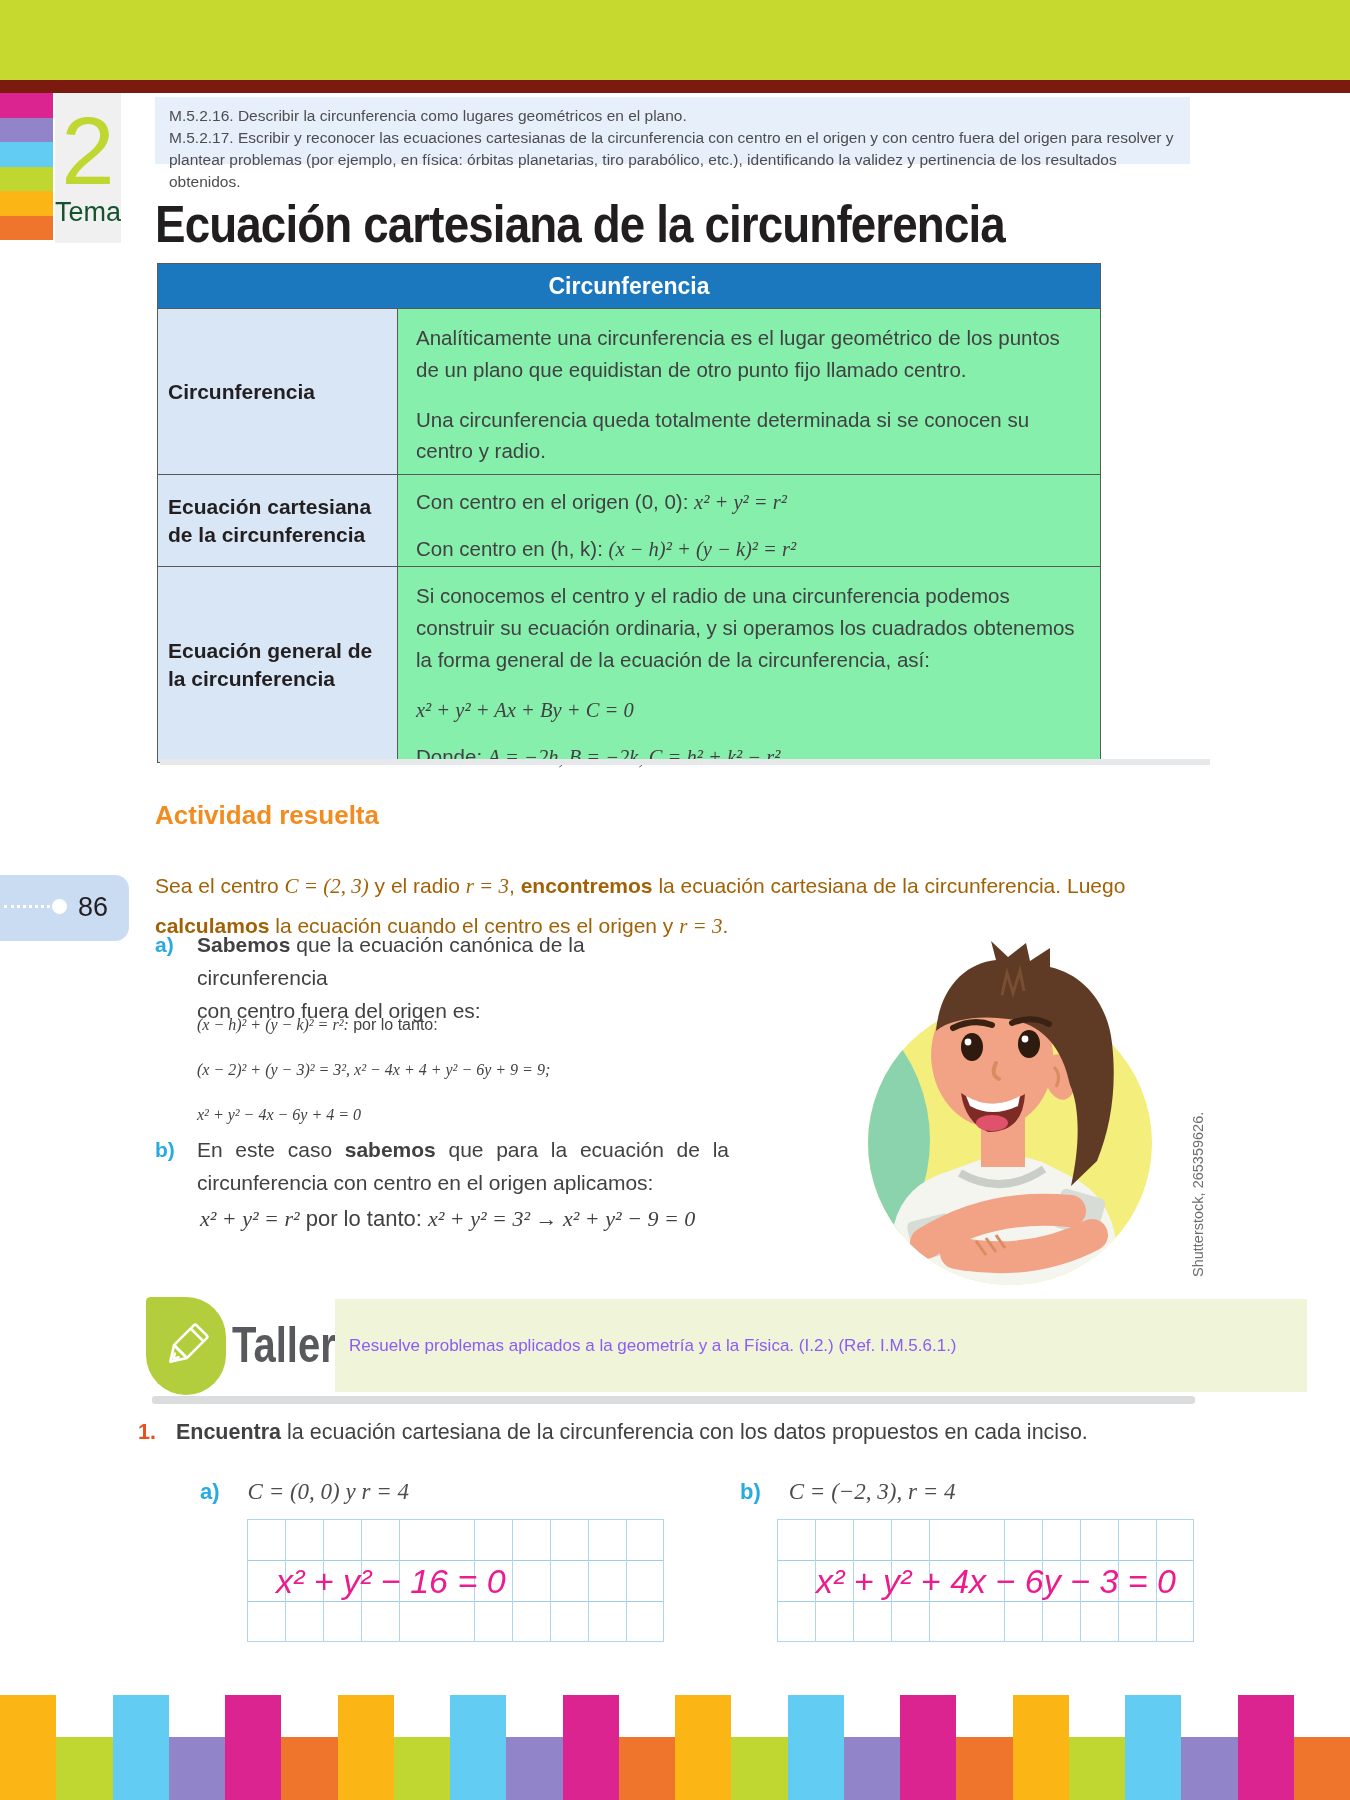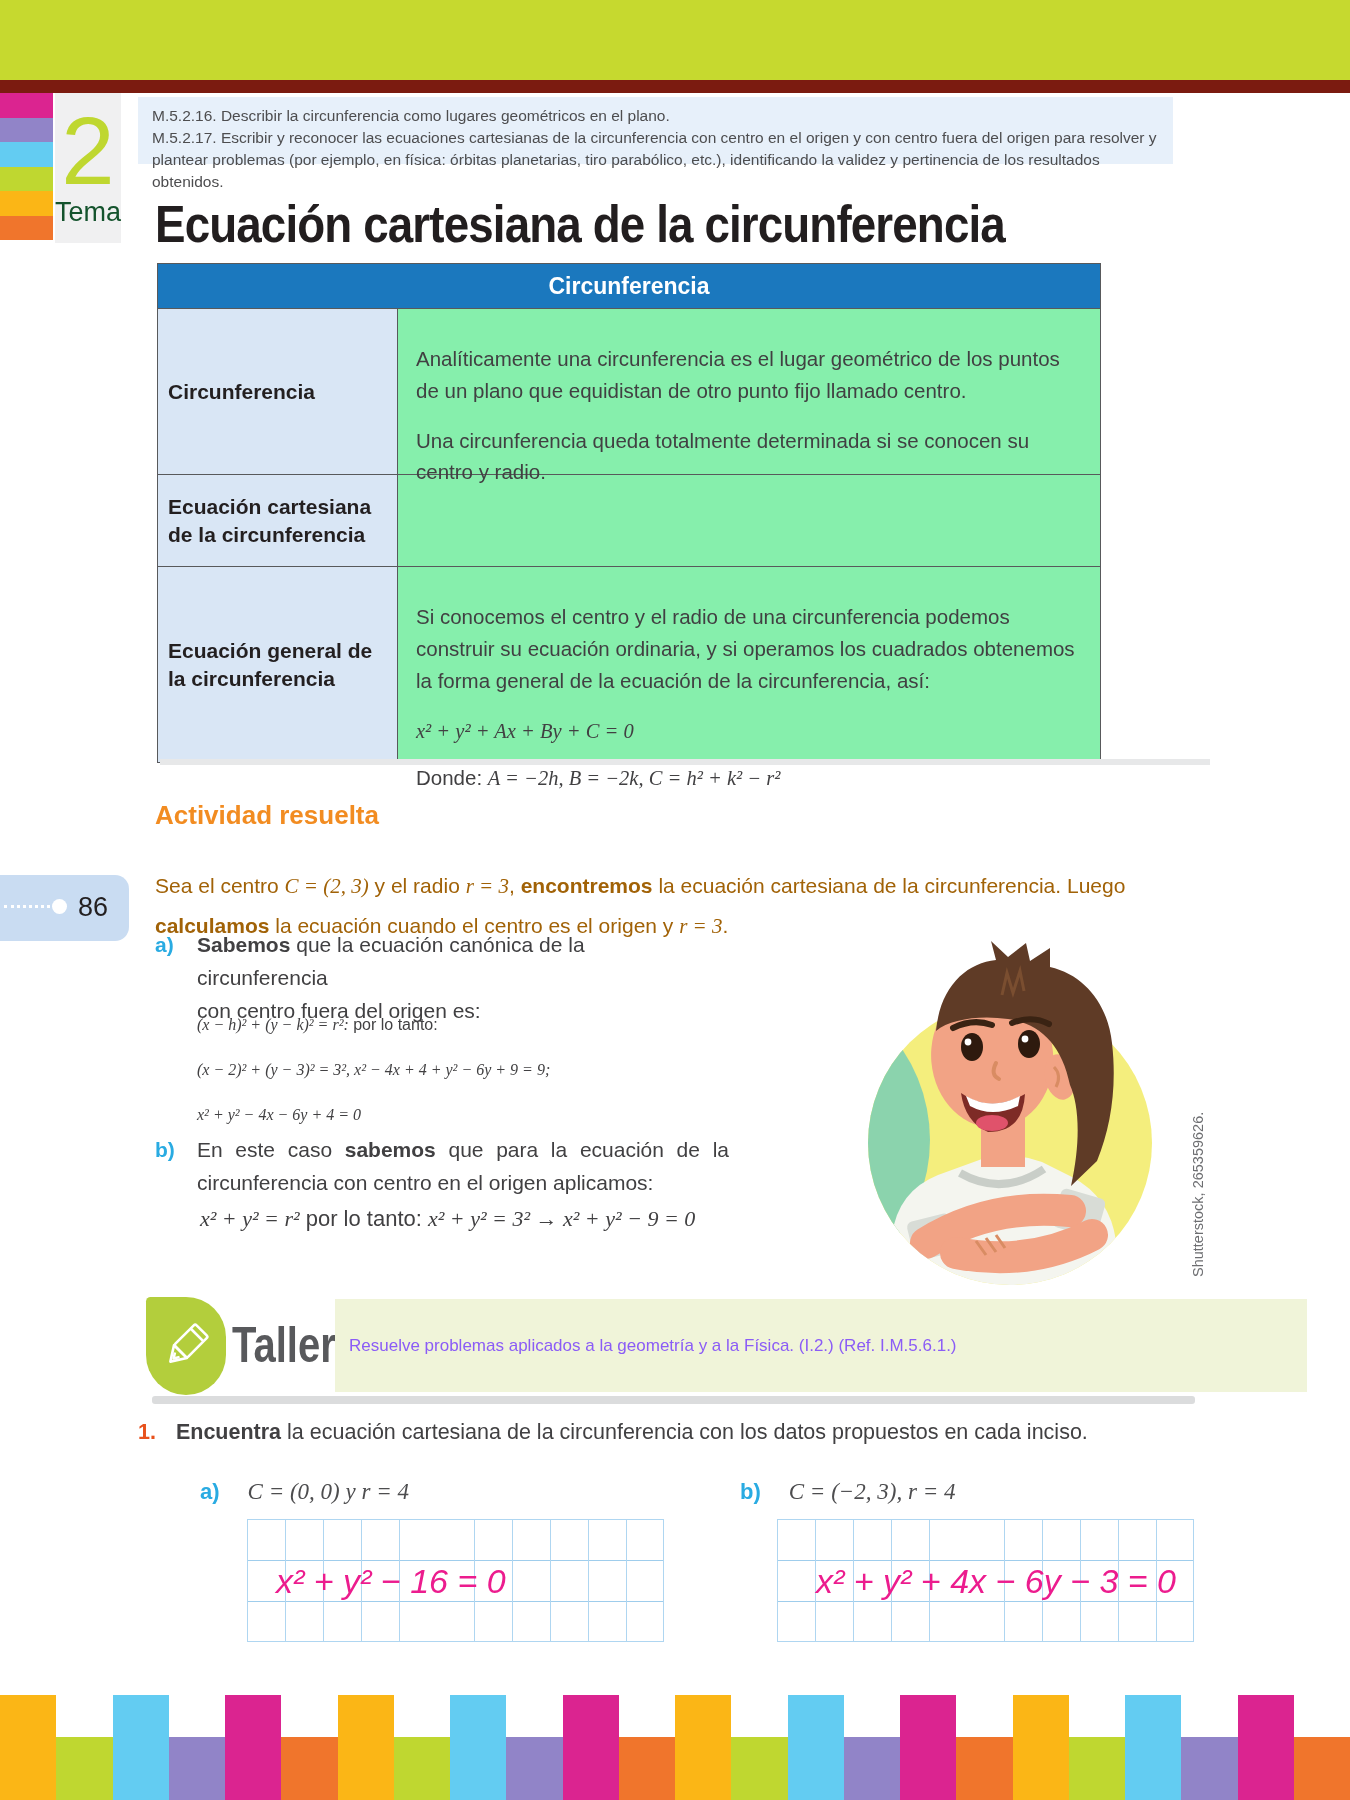--- a/index.html
+++ b/index.html
@@ -12,36 +12,36 @@
 
   
   .tab-squares{position:absolute;left:0;top:93px;width:53px;}
   .tab-sq{width:53px;height:24.5px;}
   .tema-box{position:absolute;left:55px;top:93px;width:66px;height:150px;background:#F0F0F1;
             display:flex;flex-direction:column;align-items:center;justify-content:flex-start;}
   .tema-number{font-size:96px;line-height:100px;color:#BFD730;margin-top:8px;}
   .tema-label{font-size:27px;color:#14532d;margin-top:-4px;}
 
   
-  .standards{position:absolute;left:138px;top:97px;width:1035px;height:67px;background:#E7F0FA;
+  .standards{position:absolute;left:155px;top:97px;width:1035px;height:67px;background:#E7F0FA;
              padding:8px 14px;box-sizing:border-box;font-size:15.5px;line-height:1.42;color:#4D4D4F;}
 
   
   .page-title{position:absolute;left:155px;top:194px;font-size:52px;font-weight:bold;color:#221E1F;
               letter-spacing:-1px;transform:scaleX(.88);transform-origin:0 50%;white-space:nowrap;}
 
   
   .info-table{position:absolute;left:157px;top:263px;width:944px;border:1.5px solid #58595B;
               box-sizing:border-box;background:#86efac;}
   .info-table .thead{height:44px;background:#1B78BE;color:#fff;font-weight:bold;font-size:23px;
               display:flex;align-items:center;justify-content:center;}
   .trow{display:flex;border-top:1.5px solid #58595B;}
   .tlabel{width:240px;background:#D9E6F5;border-right:1.5px solid #58595B;box-sizing:border-box;
           display:flex;align-items:center;padding:8px 10px;font-weight:bold;font-size:21px;color:#231F20;line-height:1.3;}
-  .tcell{flex:1;padding:26px 16px 10px 18px;box-sizing:border-box;font-size:20.5px;line-height:1.55;color:#414042;}
+  .tcell{flex:1;padding:5px 16px 10px 18px;box-sizing:border-box;font-size:20.5px;line-height:1.55;color:#414042;}
   .trow1{height:165px;}.trow2{height:91px;}.trow3{height:195px;}
   .tcell p{margin:8px 0 18px 0;}
   .tcell .eqline{margin:6px 0 14px 0;}
   .table-shadow{position:absolute;left:160px;top:759px;width:1050px;height:6px;background:#E7E8E9;}
 
   .math{font-family:"Liberation Serif",serif;font-style:italic;}
 
   
   .act-heading{position:absolute;left:155px;top:800px;font-size:26px;font-weight:bold;color:#F28C21;}
   .act-intro{position:absolute;left:155px;top:866px;width:1068px;font-size:21px;line-height:40px;color:#a16207;}
@@ -128,20 +128,24 @@
     <div class="thead">Circunferencia</div>
     <div class="trow trow1">
       <div class="tlabel">Circunferencia</div>
       <div class="tcell">
         <p>Analíticamente una circunferencia es el lugar geométrico de los puntos de un plano que equidistan de otro punto fijo llamado centro.</p>
         <p>Una circunferencia queda totalmente determinada si se conocen su centro y radio.</p>
       </div>
     </div>
     <div class="trow trow2">
       <div class="tlabel">Ecuación cartesiana de la circunferencia</div>
+      <div class="tcell">
+        <div class="eqline"><span>Con centro en el origen (0, 0): </span><span class="math">x² + y² = r²</span></div>
+        <div class="eqline"><span>Con centro en (h, k): </span><span class="math">(x − h)² + (y − k)² = r²</span></div>
+      </div>
     </div>
     <div class="trow trow3">
       <div class="tlabel">Ecuación general de la circunferencia</div>
       <div class="tcell">
         <p style="margin-bottom:20px">Si conocemos el centro y el radio de una circunferencia podemos construir su ecuación ordinaria, y si operamos los cuadrados obtenemos la forma general de la ecuación de la circunferencia, así:</p>
         <div class="eqline math">x² + y² + Ax + By + C = 0</div>
         <div class="eqline"><span>Donde: </span><span class="math">A = −2h,  B = −2k,  C = h² + k² − r²</span></div>
       </div>
     </div>
   </div>

